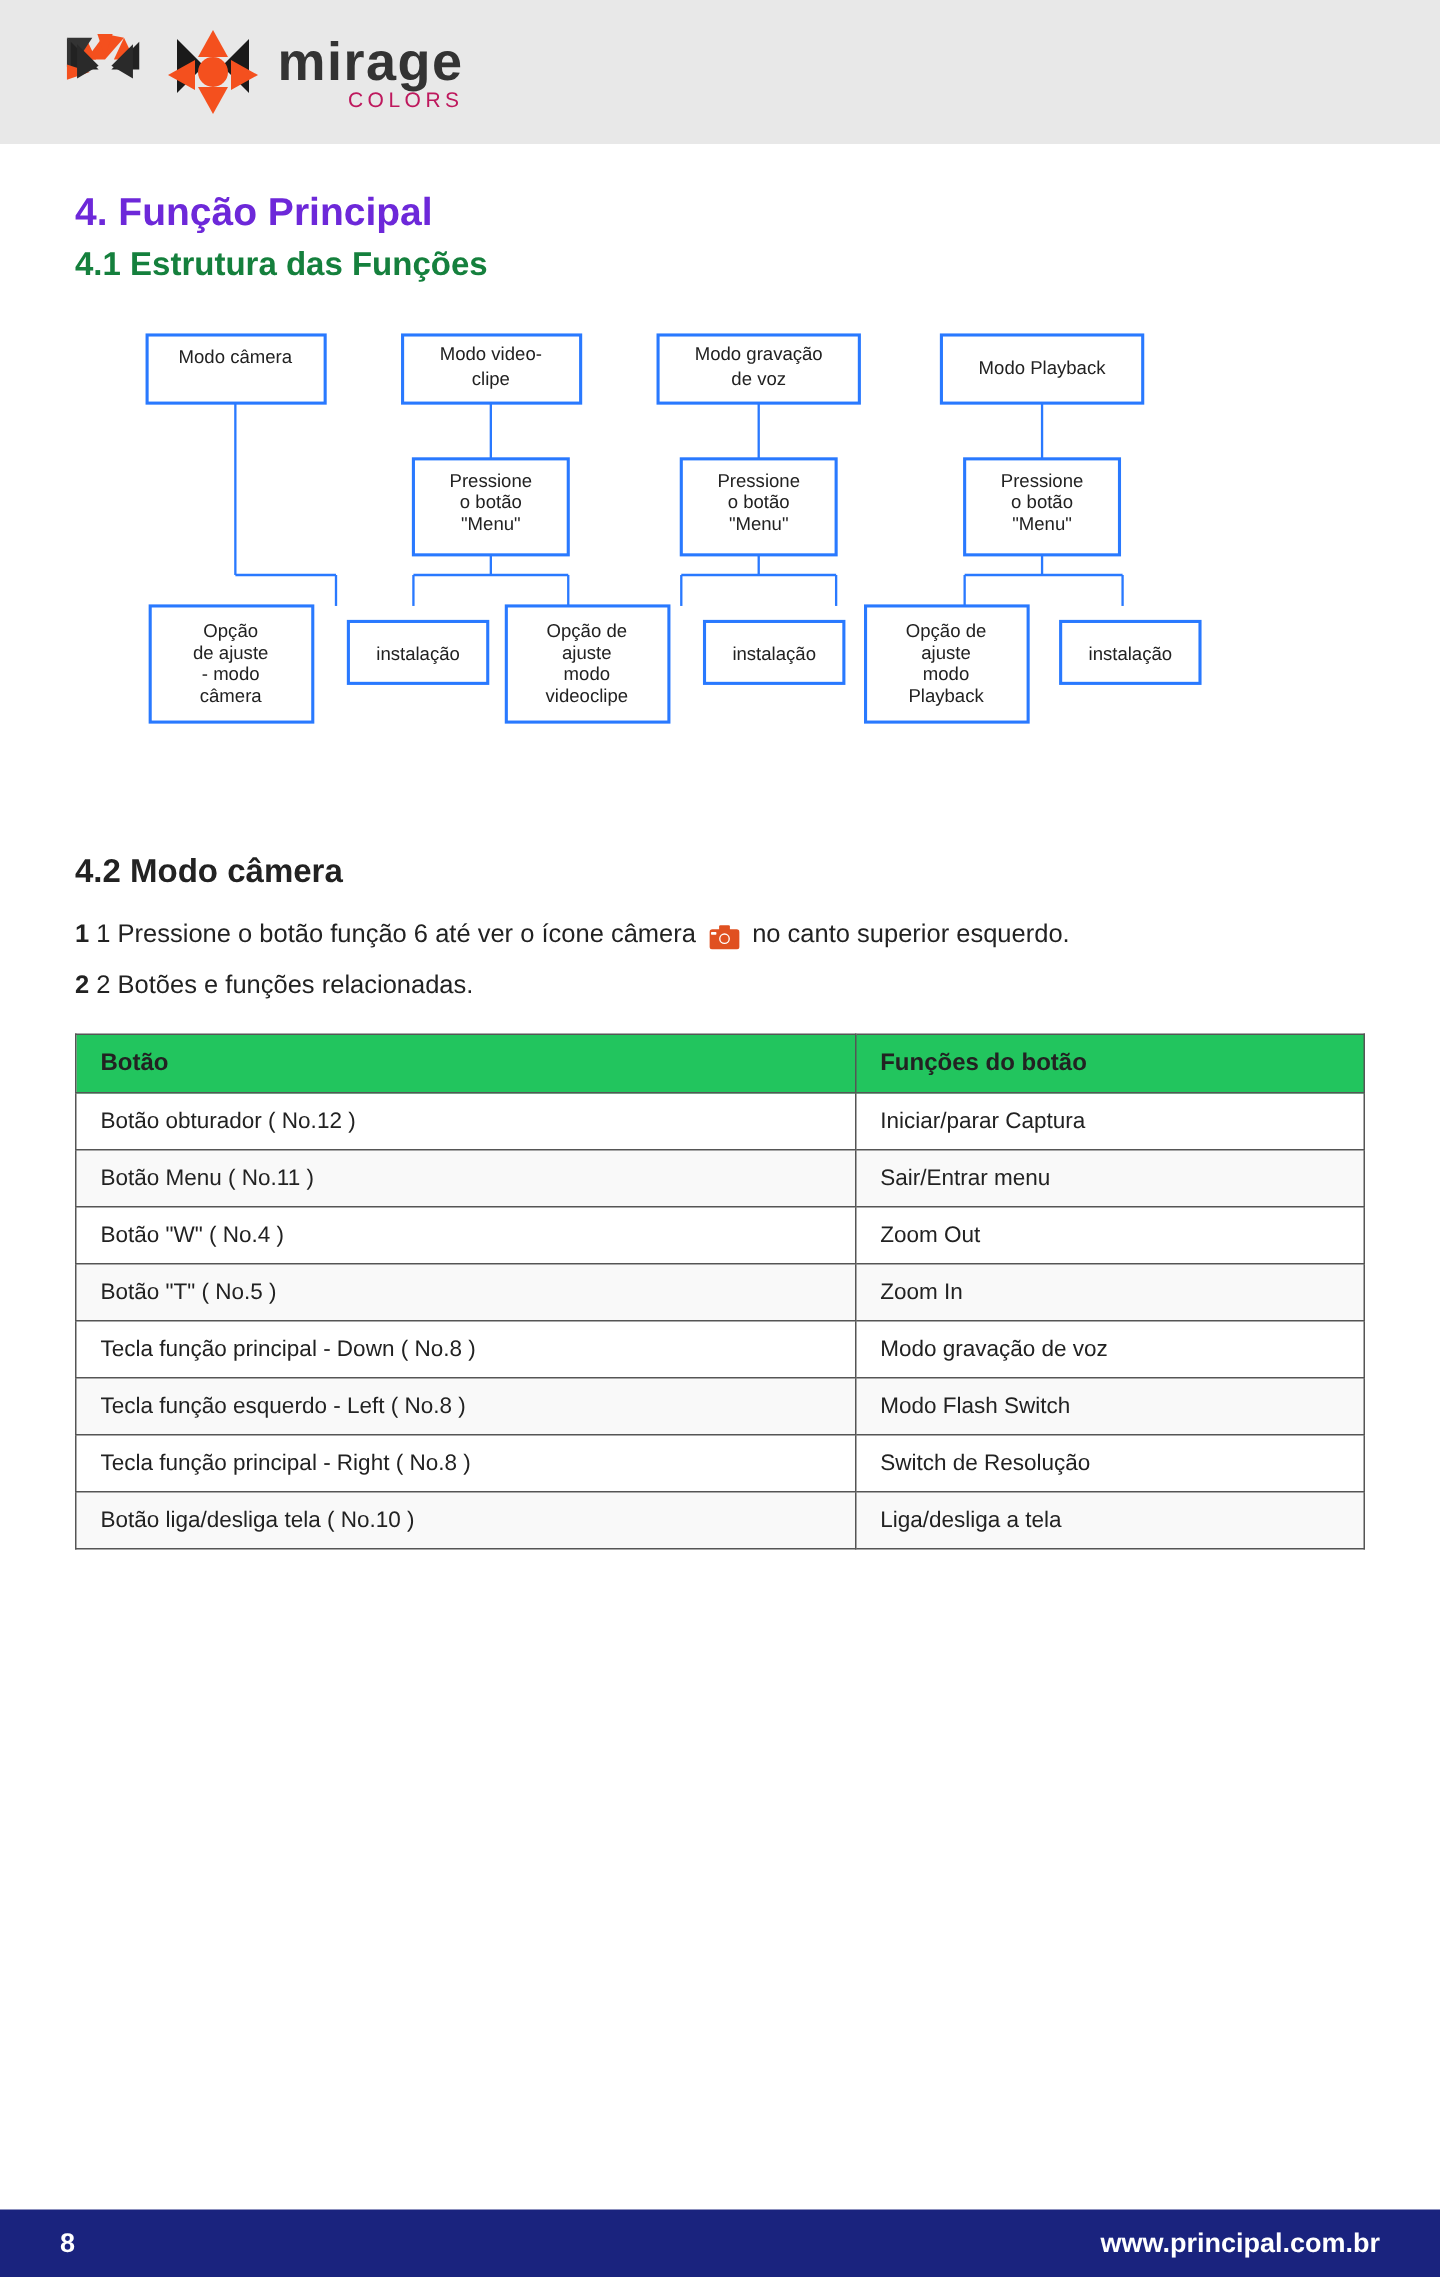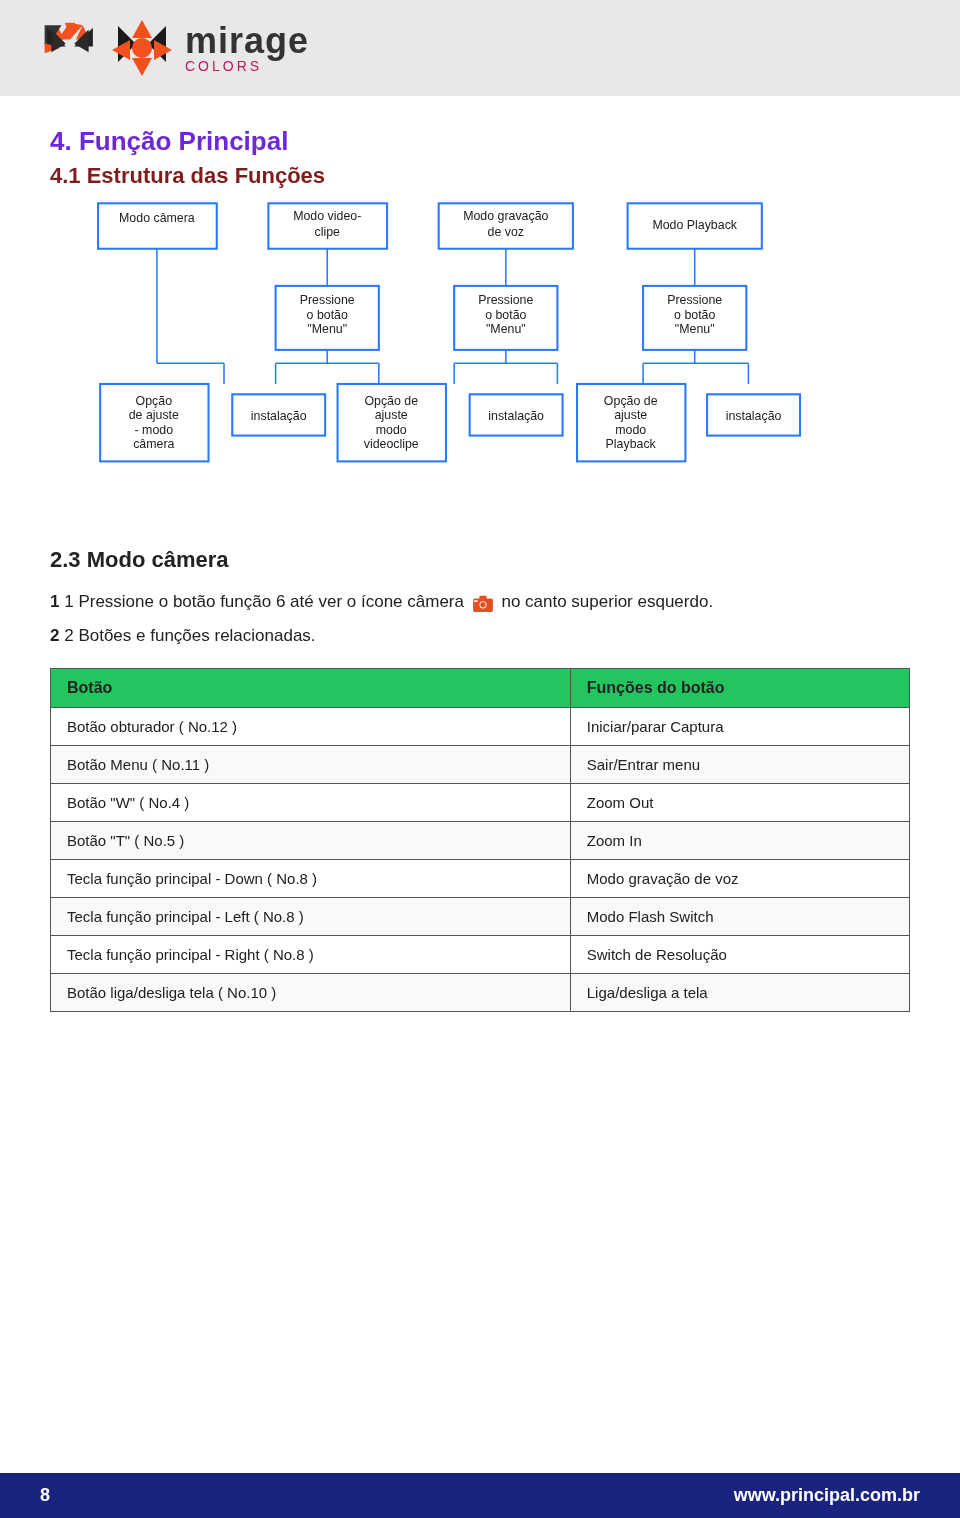--- a/index.html
+++ b/index.html
@@ -25,20 +25,21 @@
       background: #e8e8e8;
       padding: 18px 40px 18px 40px;
       display: flex;
       align-items: center;
     }
 
     .logo-area {
       display: flex;
       align-items: center;
       gap: 10px;
+      text-align: right;
     }
 
     .logo-icon {
       width: 60px;
       height: 55px;
     }
 
     .logo-text {
       display: flex;
       flex-direction: column;
@@ -68,22 +69,22 @@
     .section-title {
       font-size: 26px;
       font-weight: bold;
       color: #6d28d9;
       margin-bottom: 6px;
     }
 
     .subsection-title {
       font-size: 22px;
       font-weight: bold;
-      color: #7f1d1d;
-      margin-bottom: 4px;
+      color: #15803d;
+      margin-bottom: 24px;
     }
 
     
     .diagram-container {
       width: 100%;
       margin-bottom: 30px;
     }
 
     .diagram-svg {
       width: 100%;
@@ -322,21 +323,21 @@
         <text x="526" y="219" class="diagram-text" font-size="11">ajuste</text>
         <text x="526" y="233" class="diagram-text" font-size="11">modo</text>
         <text x="526" y="247" class="diagram-text" font-size="11">Playback</text>
 
         <rect x="600" y="195" width="90" height="40" class="diagram-box"></rect>
         <text x="645" y="220" class="diagram-text" font-size="12">instalação</text>
 
       </svg>
     </div>
 
-    <h2 class="section-42-title">2.3 Modo câmera</h2>
+    <h2 class="section-42-title">4.2 Modo câmera</h2>
 
     <p class="section-text">
       <strong>1</strong>
       <span>1 Pressione o botão função 6 até ver o ícone câmera</span>
       
       <svg class="camera-icon-inline" viewBox="0 0 24 20" xmlns="http://www.w3.org/2000/svg">
         <rect x="1" y="5" width="22" height="15" rx="2" fill="#e05020"></rect>
         <circle cx="12" cy="12" r="4" fill="white"></circle>
         <circle cx="12" cy="12" r="3" fill="#e05020"></circle>
         <rect x="8" y="2" width="8" height="4" rx="1" fill="#e05020"></rect>
@@ -371,21 +372,21 @@
   </tr>
           <tr>
     <td>Botão "T" ( No.5 )</td>
     <td>Zoom In</td>
   </tr>
           <tr>
     <td>Tecla função principal - Down  ( No.8 )</td>
     <td>Modo gravação de voz</td>
   </tr>
           <tr>
-    <td>Tecla função principal - Left  ( No.8 )</td>
+    <td>Tecla função esquerdo - Left  ( No.8 )</td>
     <td>Modo Flash Switch</td>
   </tr>
           <tr>
     <td>Tecla função principal - Right  ( No.8 )</td>
     <td>Switch de Resolução</td>
   </tr>
           <tr>
     <td>Botão liga/desliga tela  ( No.10 )</td>
     <td>Liga/desliga a tela</td>
   </tr>

